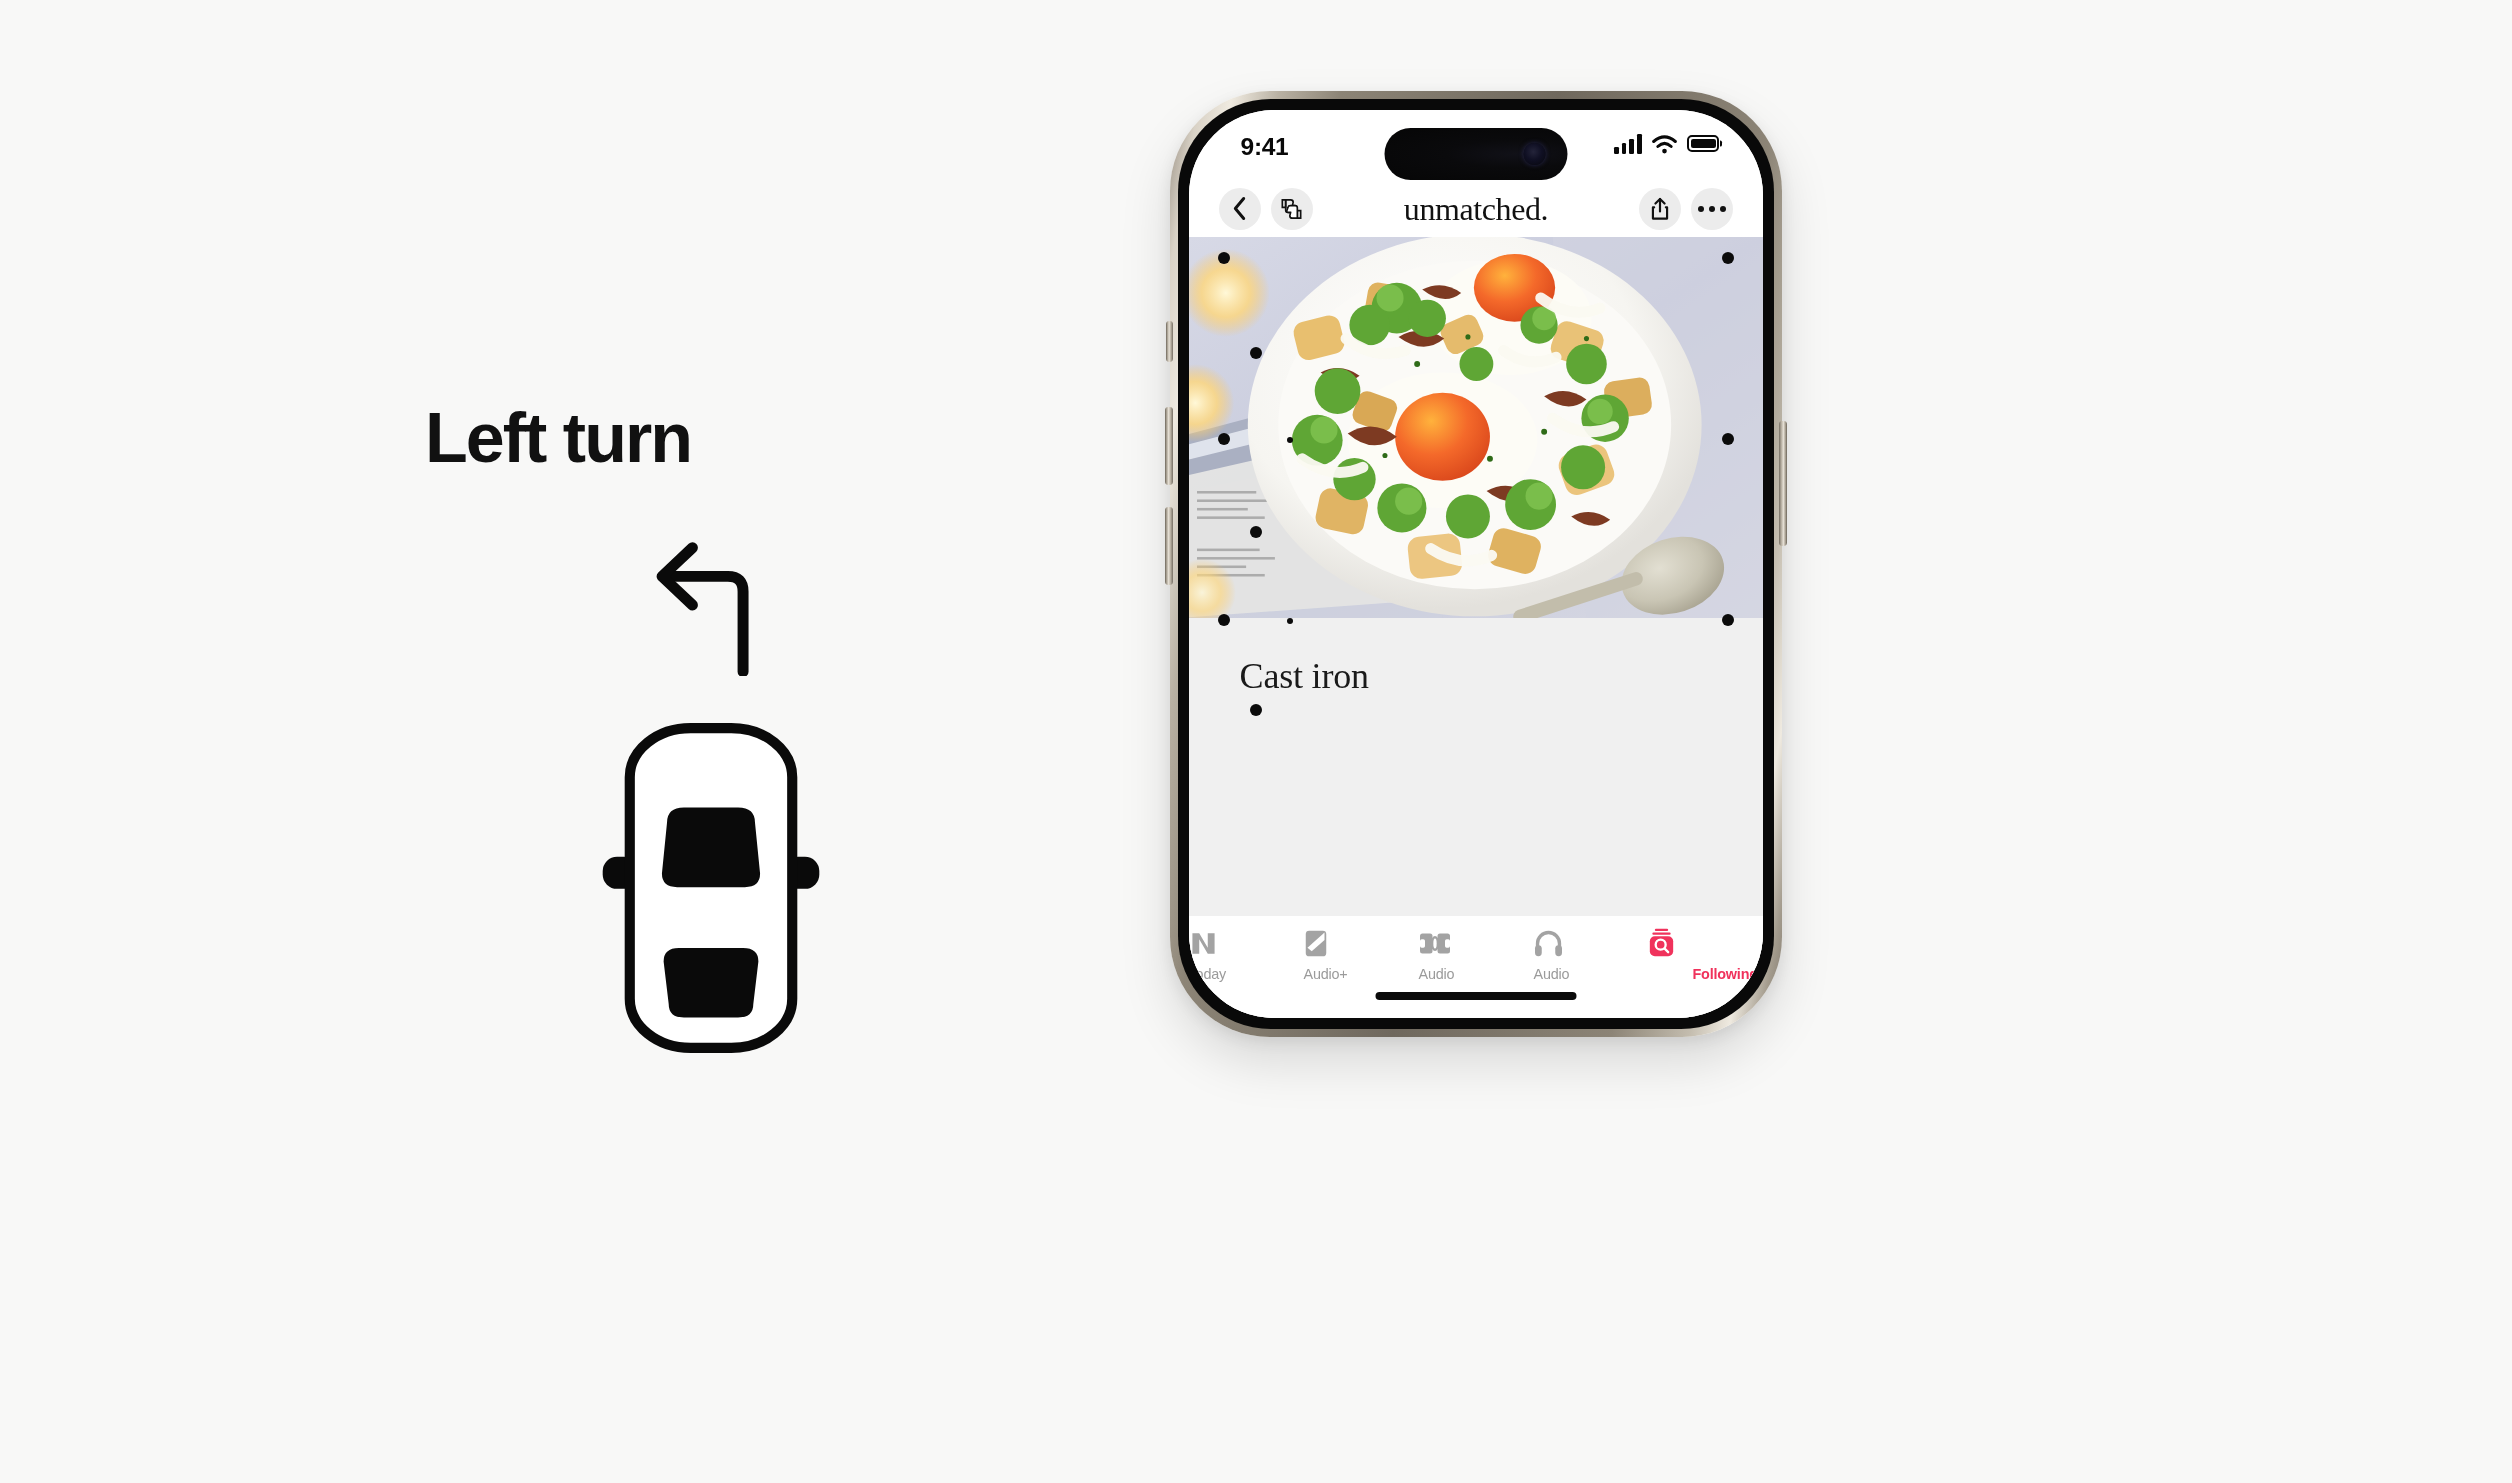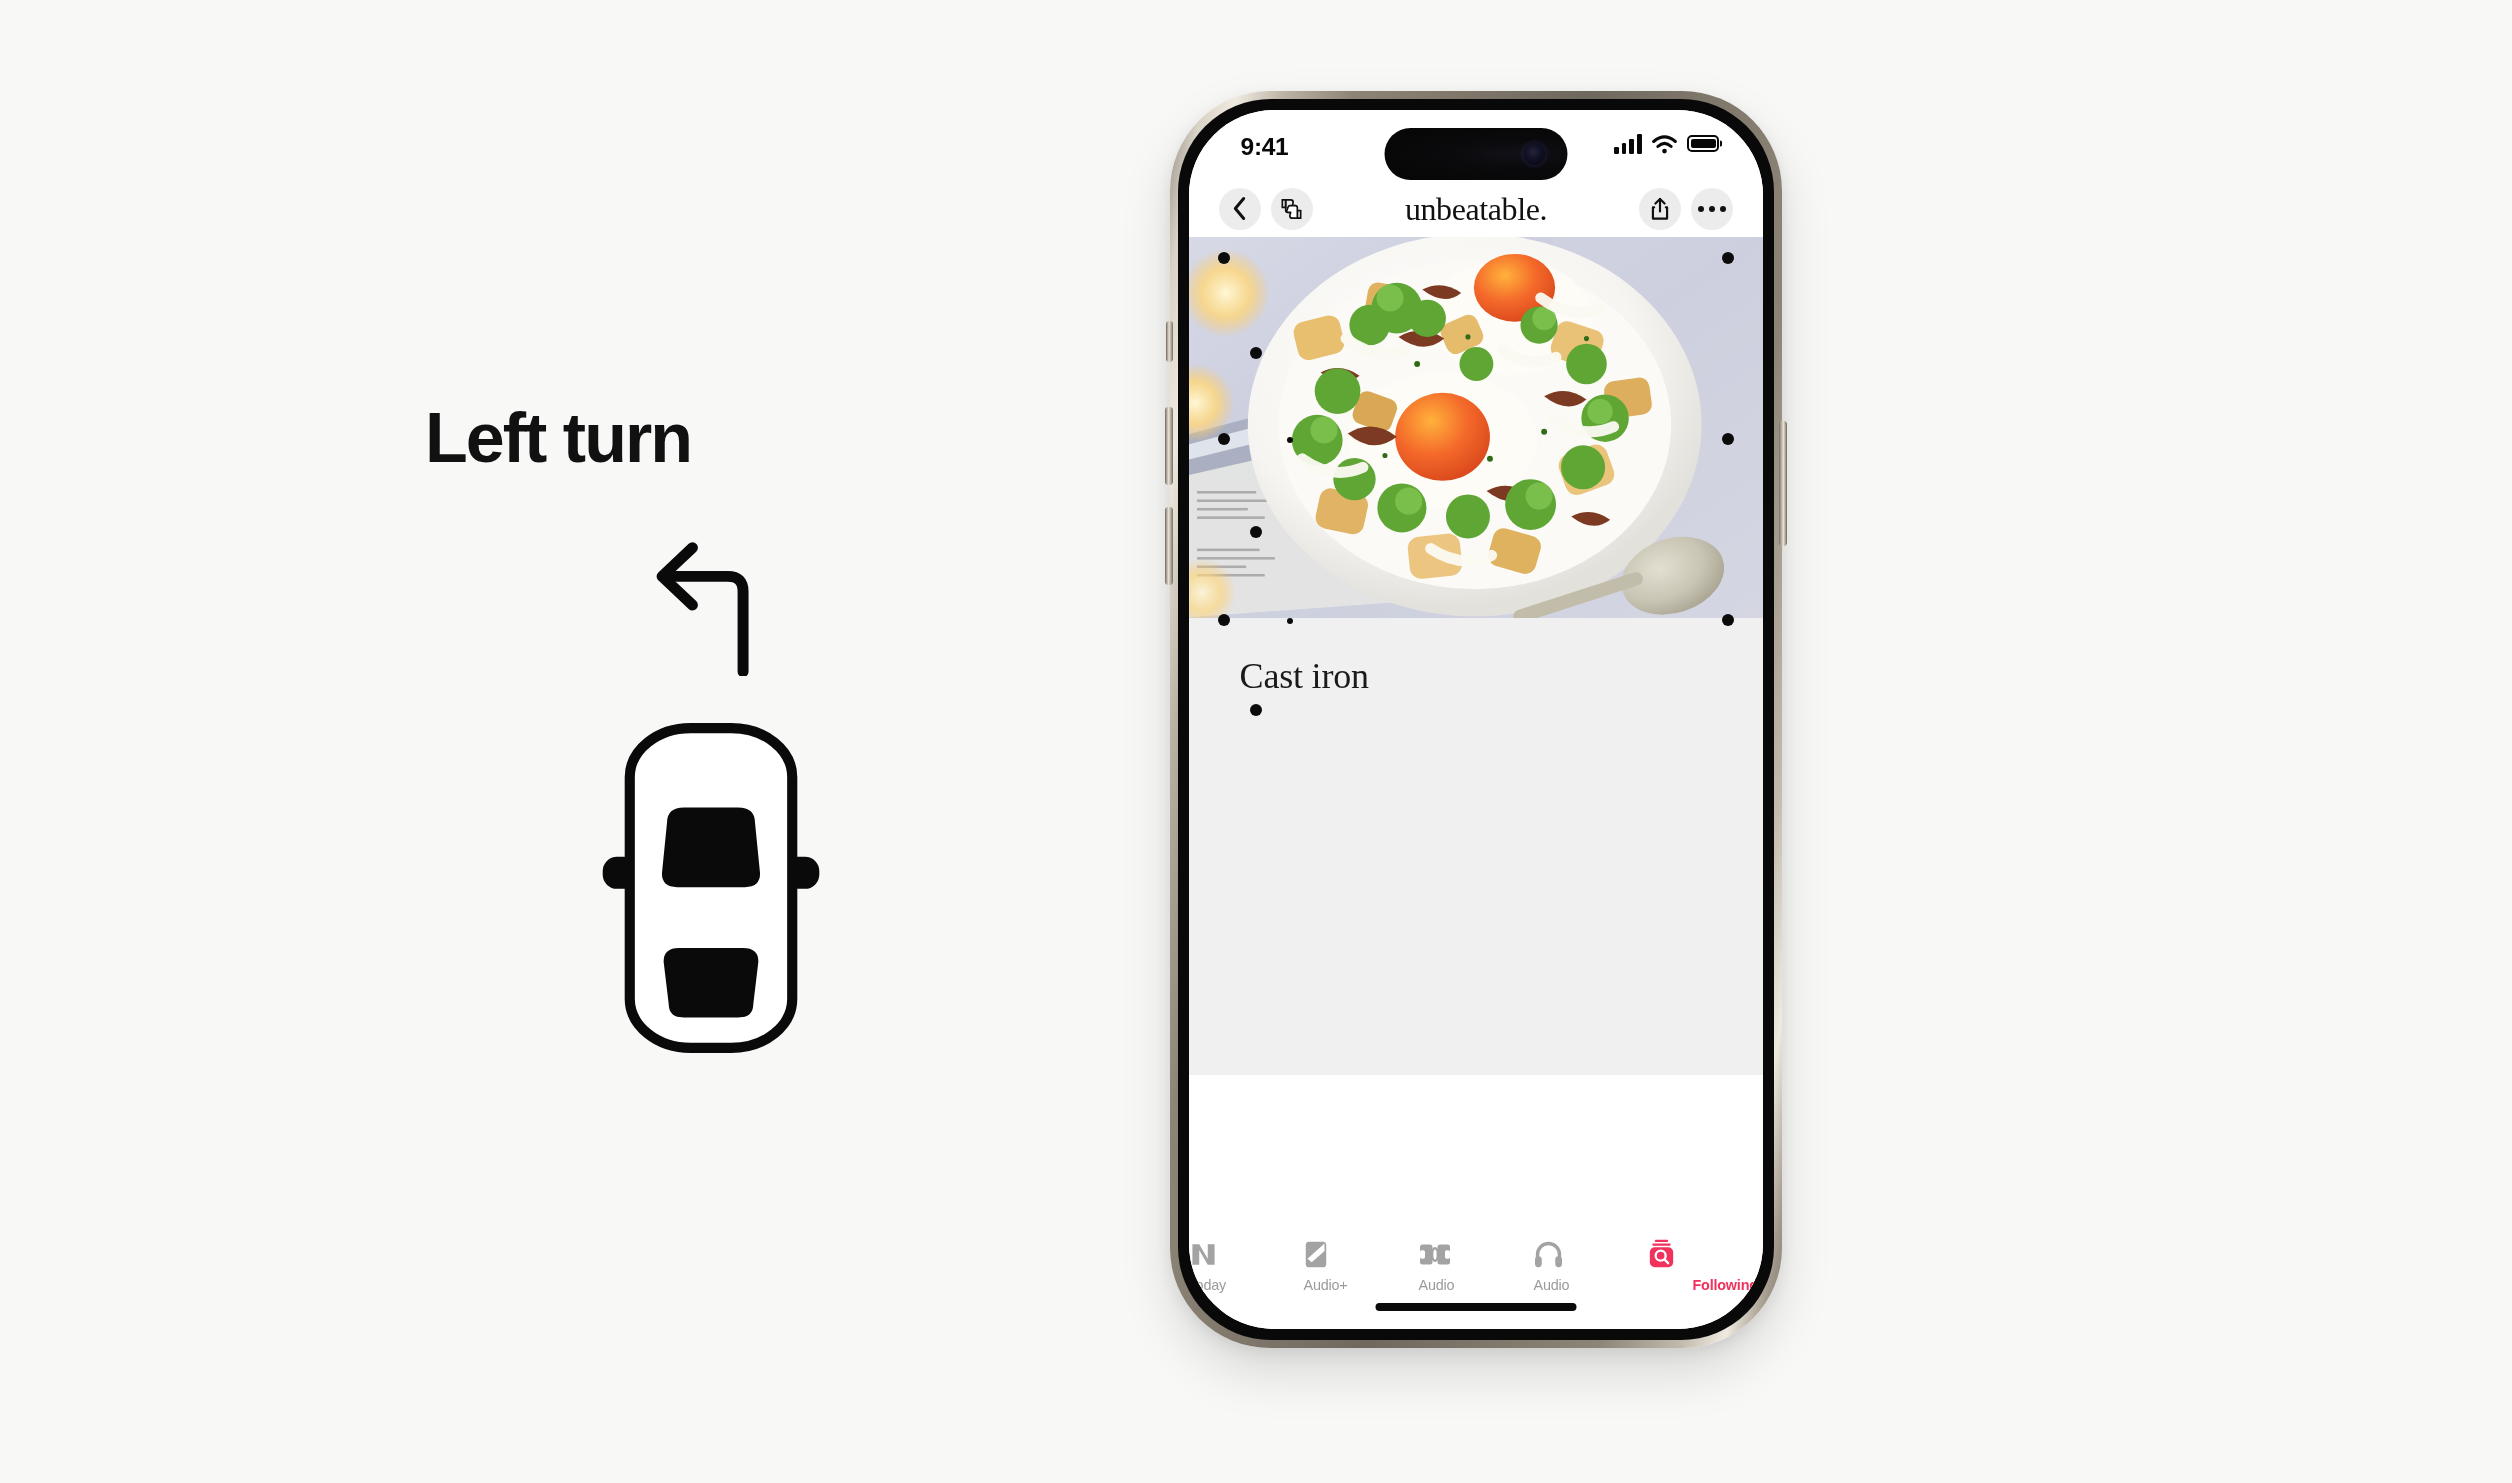--- a/index.html
+++ b/index.html
@@ -55,21 +55,21 @@
     width: 220px;
     height: 330px;
   }
 
   
   .phone-stage {
     position: absolute;
     left: 1170px;
     top: 91px;
     width: 612px;
-    height: 1257px;
+    height: 946px;
   }
 
   
   .phone-frame {
     position: absolute;
     inset: 0;
     border-radius: 100px;
     background:
       linear-gradient(100deg,
         #8d8478 0%,
@@ -372,21 +372,21 @@
         <div class="circle-btn">
           <svg width="25" height="24" viewBox="0 0 30 28">
             <path d="M4 3 h4 v9 h-4 z" fill="none" stroke="#111" stroke-width="2"></path>
             <path d="M8 3 h6 q3 0 3 3 l-1 4 h3 q2 0 1.6 2 l-1.4 4 q-0.4 2 -2.6 2 h-6 q-2.6 0 -2.6 -2.5 z" fill="none" stroke="#111" stroke-width="2" stroke-linejoin="round"></path>
             <path d="M22 25 h4 v-9 h-4 z" fill="none" stroke="#111" stroke-width="2"></path>
             <path d="M22 25 h-6 q-3 0 -3 -3 l1 -4 h-3 q-2 0 -1.6 -2 l1.4 -4 q0.4 -2 2.6 -2 h6 q2.6 0 2.6 2.5 z" transform="translate(0,0)" fill="#fff" stroke="#111" stroke-width="2" stroke-linejoin="round"></path>
           </svg>
         </div>
       </div>
 
-      <div class="nav-title">unbeatable.</div>
+      <div class="nav-title">unmatched.</div>
 
       <div class="nav-right">
         <div class="circle-btn">
           <svg width="20" height="24" viewBox="0 0 24 28">
             <path d="M12 2 L12 17" fill="none" stroke="#111" stroke-width="2.6" stroke-linecap="round"></path>
             <path d="M6.5 7.5 L12 2 L17.5 7.5" fill="none" stroke="#111" stroke-width="2.6" stroke-linecap="round" stroke-linejoin="round"></path>
             <path d="M5 12 H3.5 V25.5 H20.5 V12 H19" fill="none" stroke="#111" stroke-width="2.6" stroke-linecap="round" stroke-linejoin="round"></path>
           </svg>
         </div>
         <div class="circle-btn">

